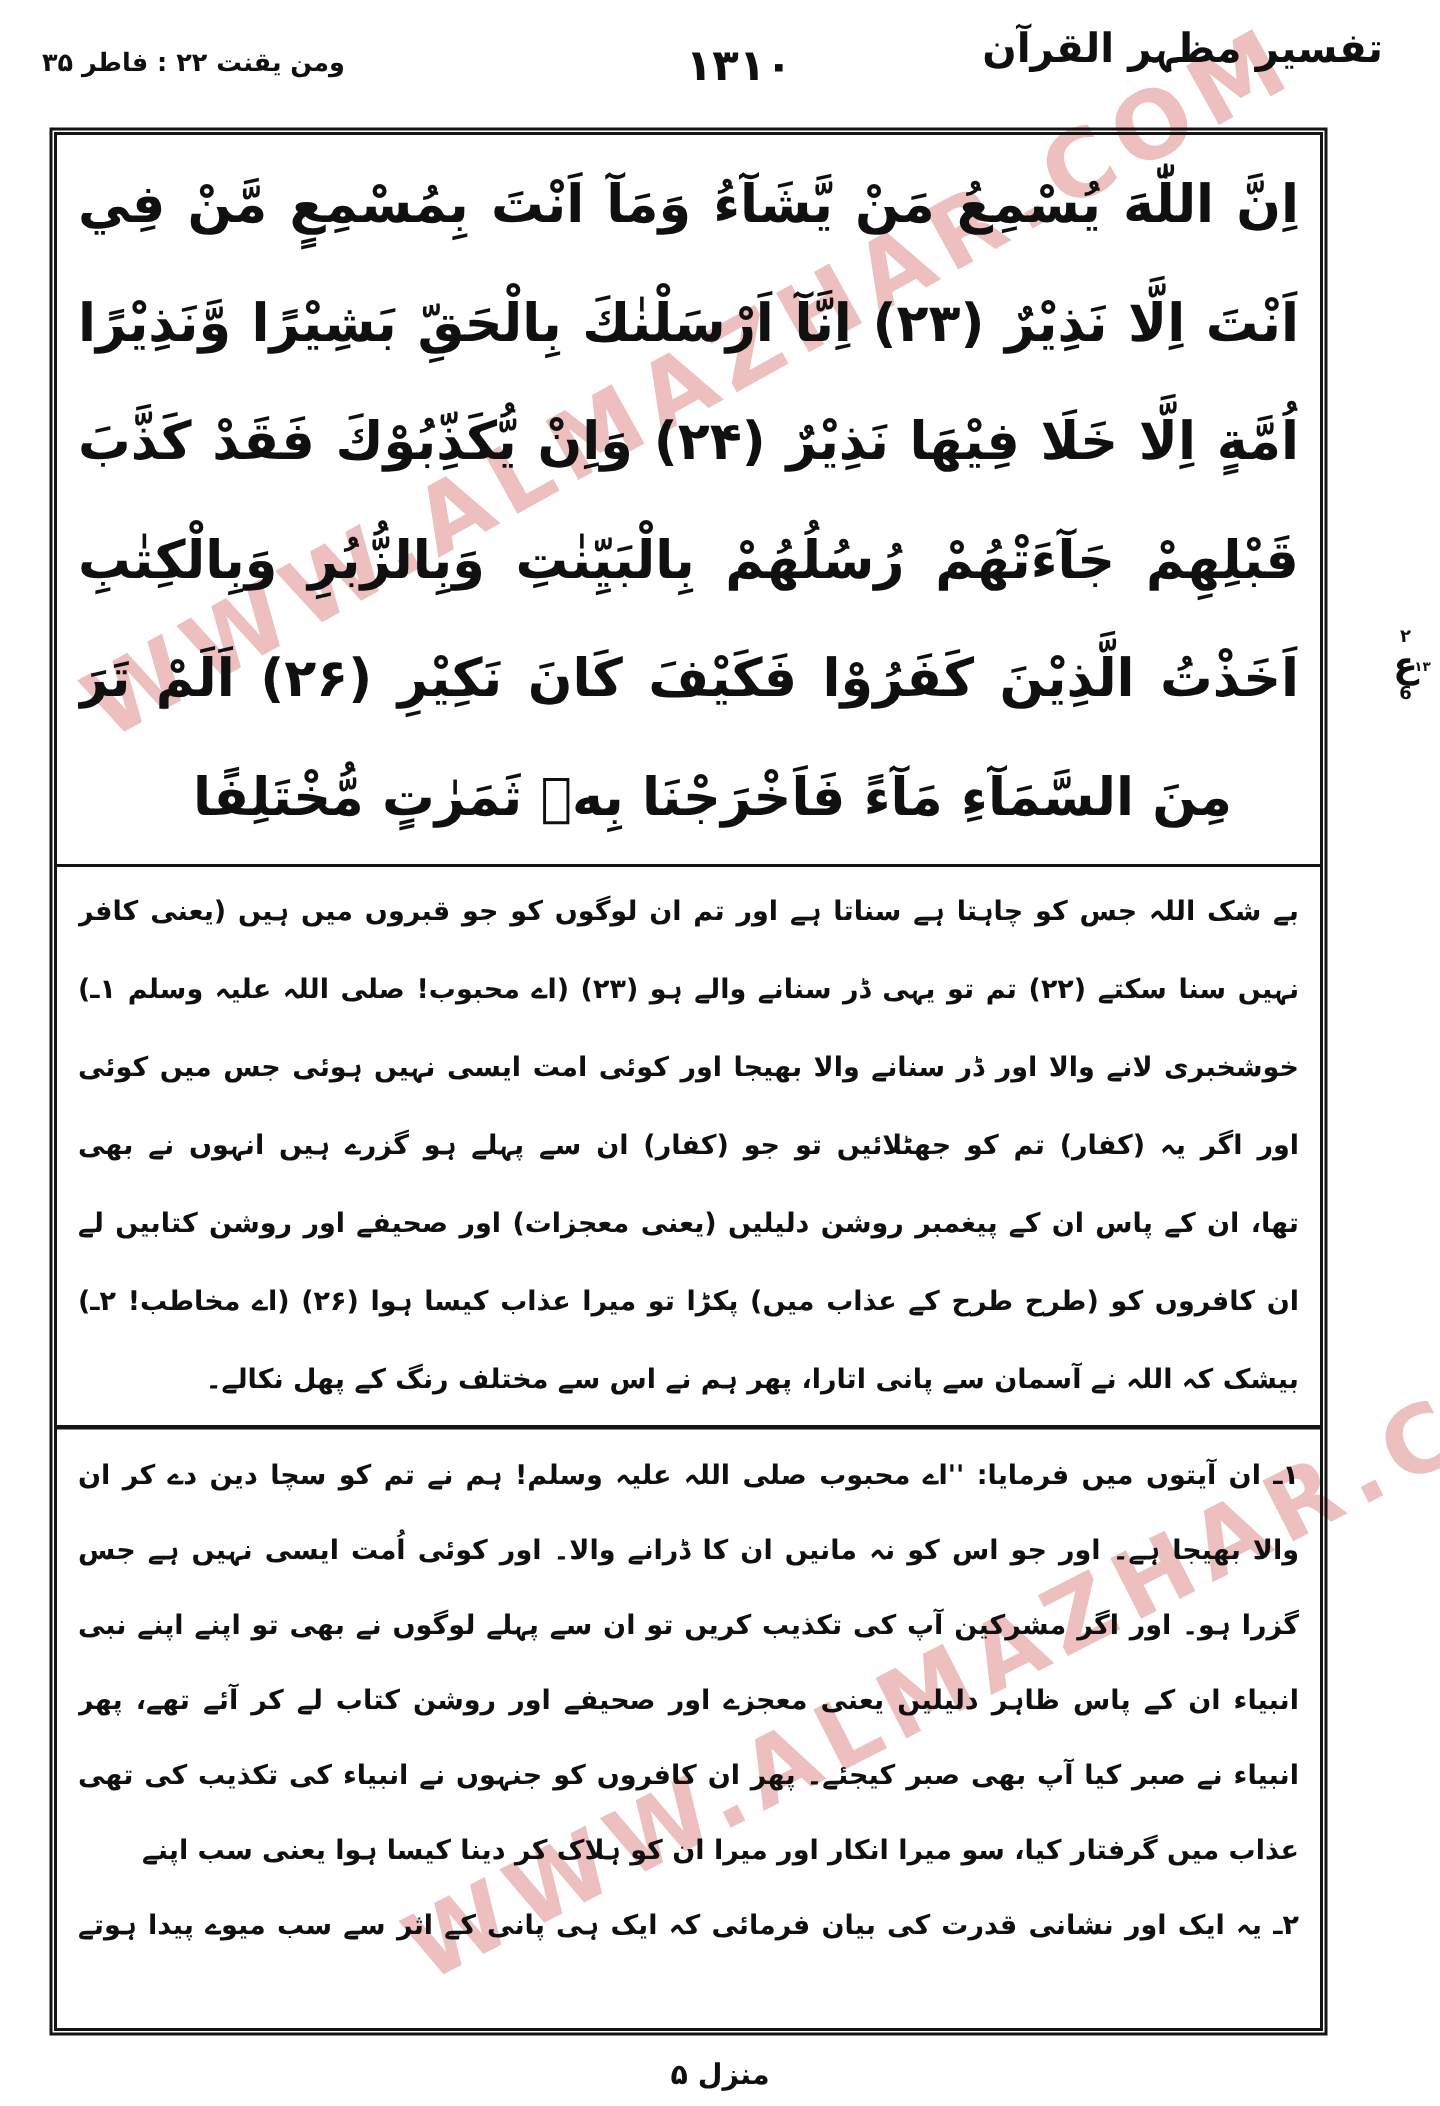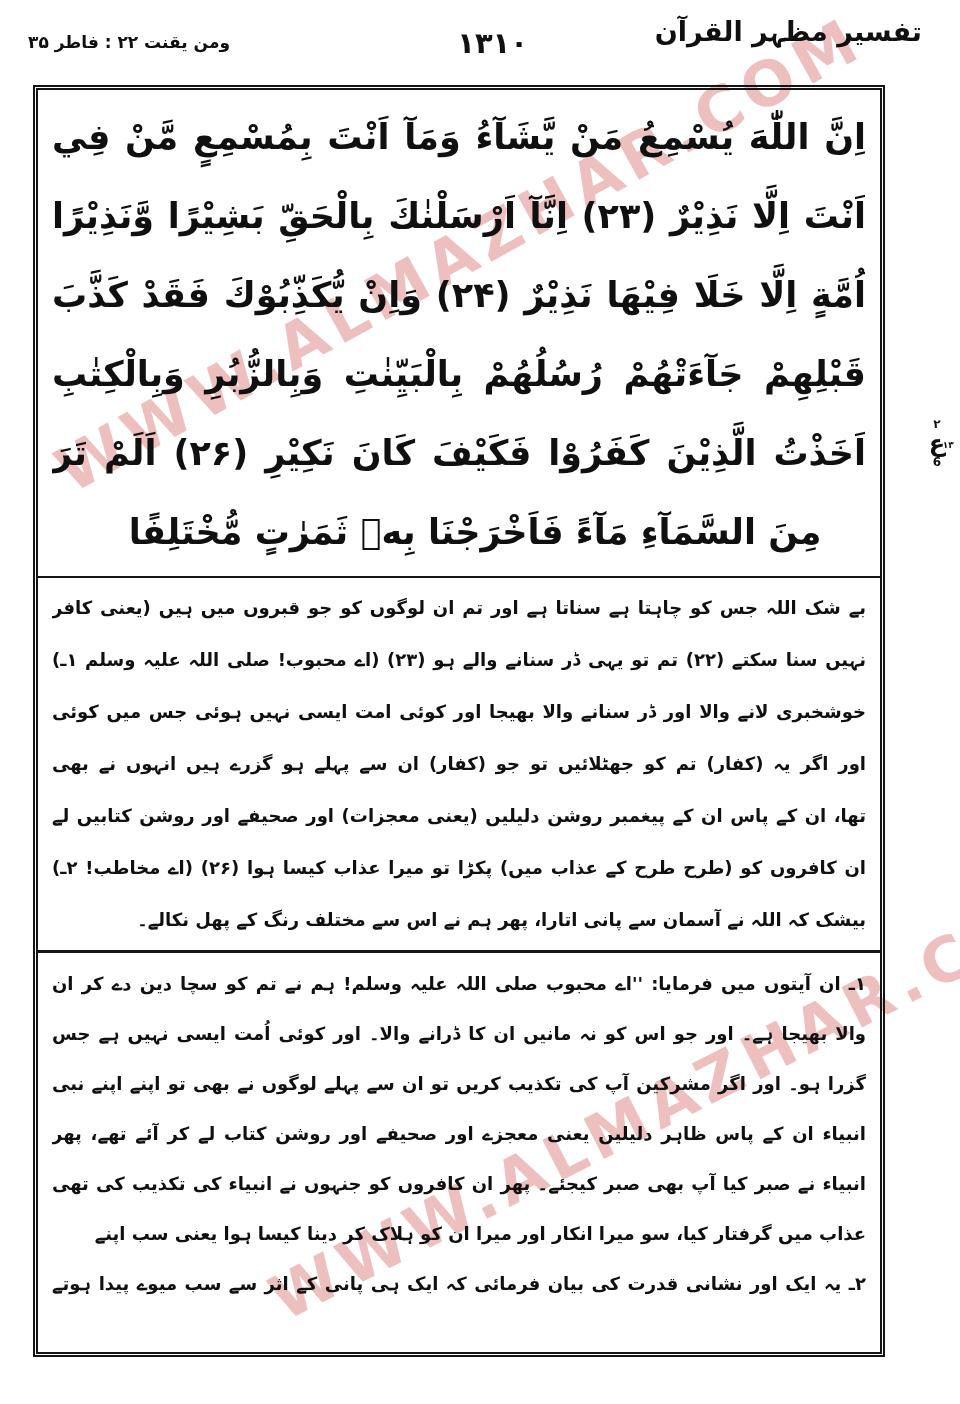--- a/index.html
+++ b/index.html
@@ -145,14 +145,15 @@
   </div>
 
   <div class="ruku">
     <span class="small">۲</span>
     <span class="ain">
       <span>ع</span><span class="side">۱۳</span>
     </span>
     <span class="small">6</span>
   </div>
 
+  <div class="footer">منزل ۵</div>
 
 </div>
 
 </body></html>

